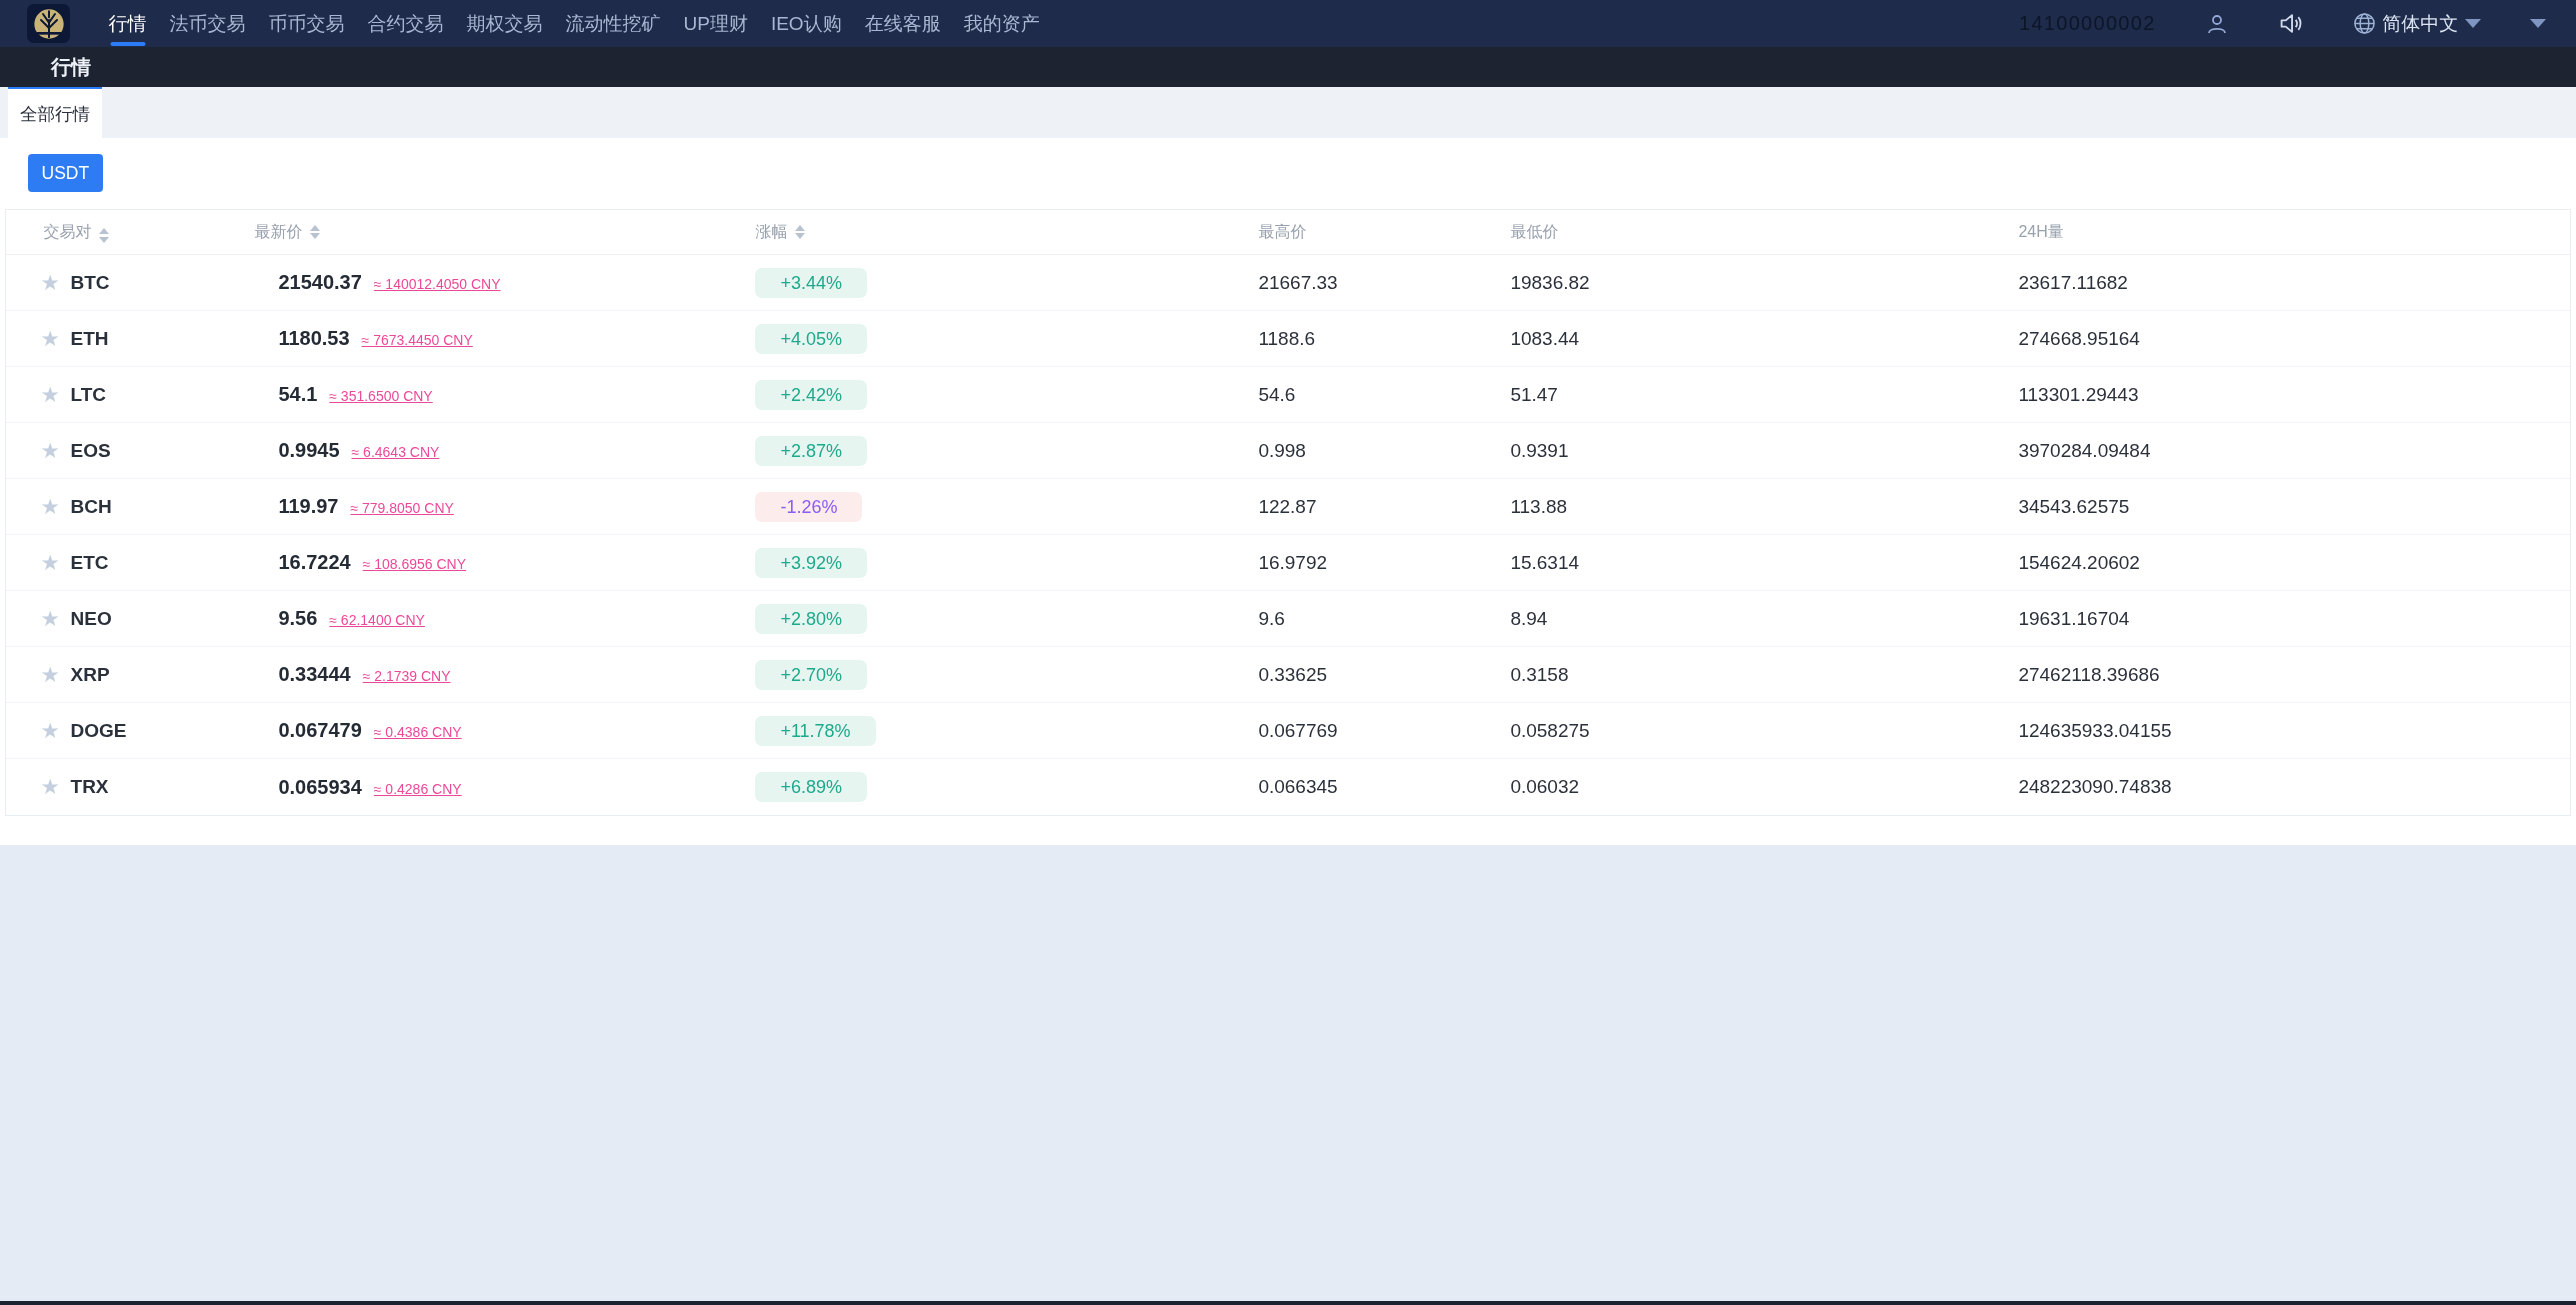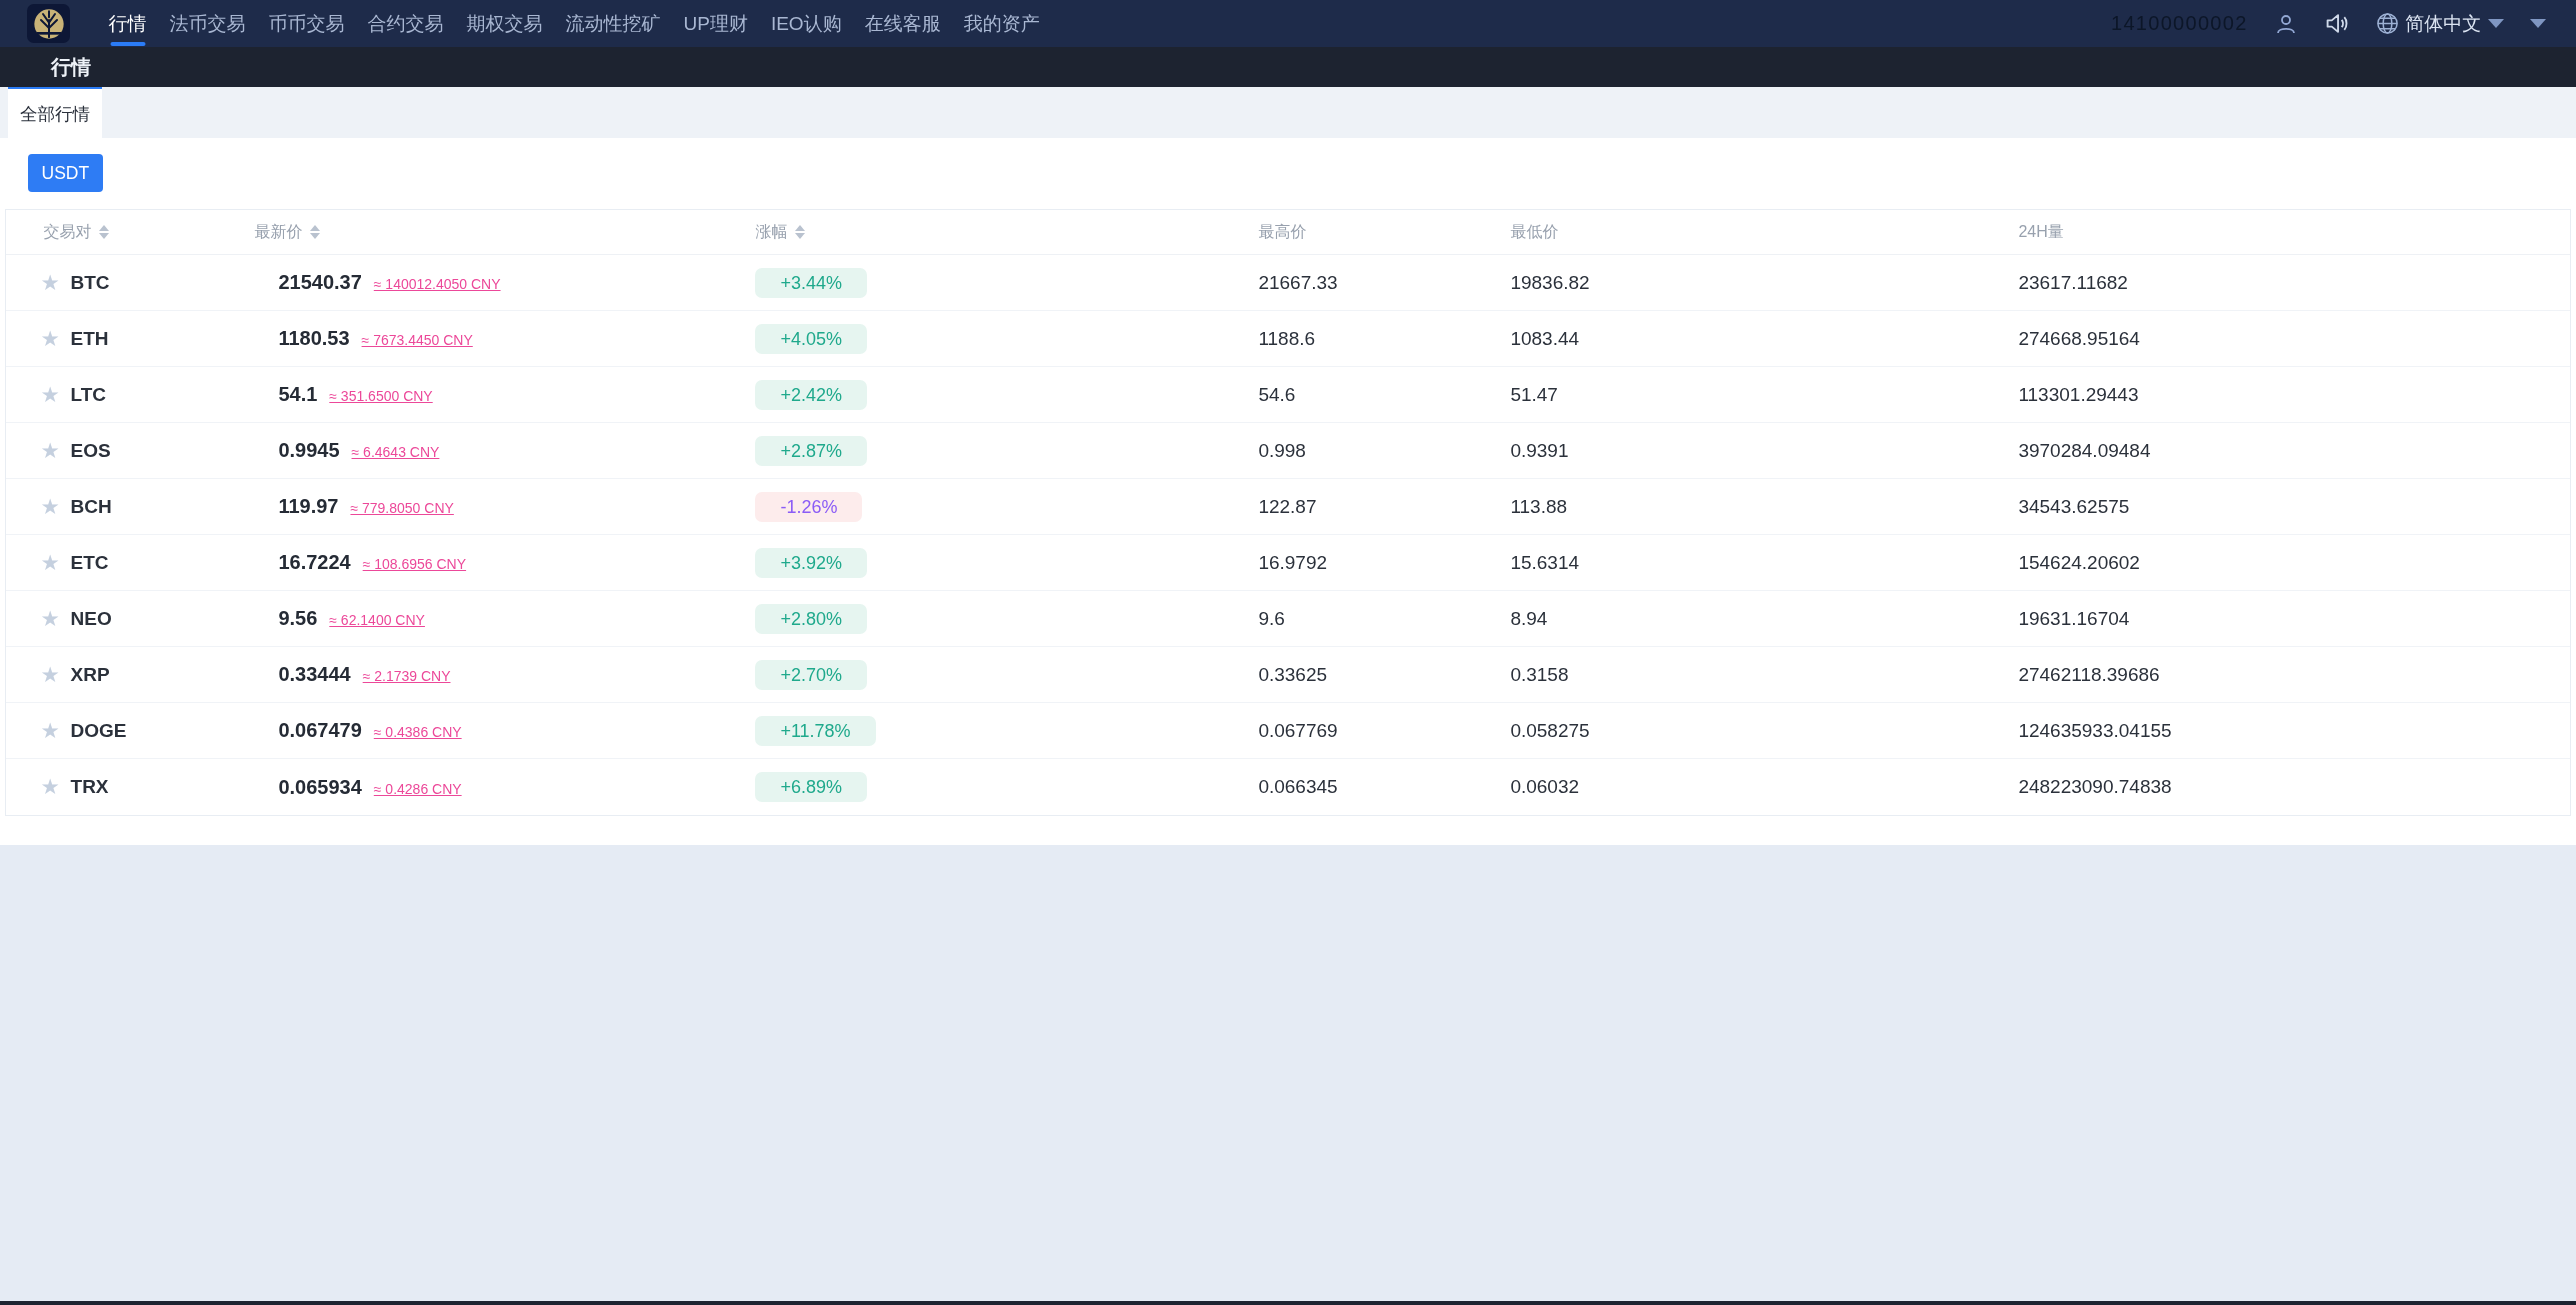--- a/index.html
+++ b/index.html
@@ -10,21 +10,21 @@
   
   .navbar { height:47px; background:#1e2b4a; display:flex; align-items:center; flex:none; }
   .logo { width:43px; height:39px; margin-left:27px; border-radius:6.7px; background:#0d1736;
           display:flex; align-items:center; justify-content:center; flex:none; }
   .nav-list { display:flex; align-items:stretch; height:100%; margin-left:27px; }
   .nav-item { position:relative; display:flex; align-items:center; padding:0 11.5px;
               font-size:19px; color:#a9b7d2; cursor:pointer; white-space:nowrap; }
   .nav-item.active { color:#ffffff; }
   .nav-item.active::after { content:""; position:absolute; left:50%; transform:translateX(-50%);
               bottom:1.3px; width:35px; height:3.4px; border-radius:2px; background:#2b7cf6; }
-  .nav-right { margin-left:auto; margin-right:30px; display:flex; align-items:center; gap:26px;justify-content:center; }
+  .nav-right { margin-left:auto; margin-right:30px; display:flex; align-items:center; gap:49px;justify-content:center; }
   .phone { font-size:20px; color:#0c1628; letter-spacing:1.3px; }
   .icon-btn { display:flex; align-items:center; cursor:pointer; }
   .lang { display:flex; align-items:center; gap:6.7px; color:#dbe4f2; font-size:19px; cursor:pointer; }
   .caret { width:0; height:0; border-left:8px solid transparent; border-right:8px solid transparent;
            border-top:9.4px solid #7f96c2; display:inline-block; }
 
   
   .subheader { height:40px; background:#1d2330; display:flex; align-items:center; flex:none; }
   .subheader .title { margin-left:51px; font-size:20px; font-weight:bold; color:#eef2f8; }
 
@@ -38,21 +38,21 @@
   .content { background:#ffffff; height:707px; flex:none; }
   .filter-btn { display:inline-block; margin:15.5px 0 0 28px; height:38px; line-height:30px;
                 padding:0 13.5px; background:#2e7cf4; color:#ffffff; font-size:17.5px;
                 border:none; border-radius:4px; cursor:pointer; }
 
   .market-table { margin:17.5px 5.4px 0 5.4px; border:0.7px solid #e8edf3; }
   .thead, .trow { display:grid;
       grid-template-columns:248px 501px 503px 252px 508px auto; align-items:center; }
   .thead { height:45px; color:#98a1ae; font-size:16px; border-bottom:0.7px solid #eef1f5; }
   .th { display:flex; align-items:center; }
-  .th:first-child { padding-left:37px; }
+  .th:first-child { padding-left:37px;align-items:flex-end; }
   .sort { display:inline-flex; flex-direction:column; gap:2.7px; margin-left:8px; cursor:pointer; }
   .sort i { width:0; height:0; border-left:5.4px solid transparent; border-right:5.4px solid transparent; }
   .sort .up { border-bottom:6.7px solid #b9c2cf; }
   .sort .dn { border-top:6.7px solid #b9c2cf; }
 
   .trow { height:56px; border-bottom:0.7px solid #f0f3f7; cursor:pointer; }
   .trow:last-child { border-bottom:none; }
   .cell { font-size:19px; color:#2b313b; }
   .pair-cell { display:flex; align-items:center; padding-left:34px; }
   .star { font-size:21.6px; color:#c5d0df; margin-right:10.8px; cursor:pointer; line-height:1; }

